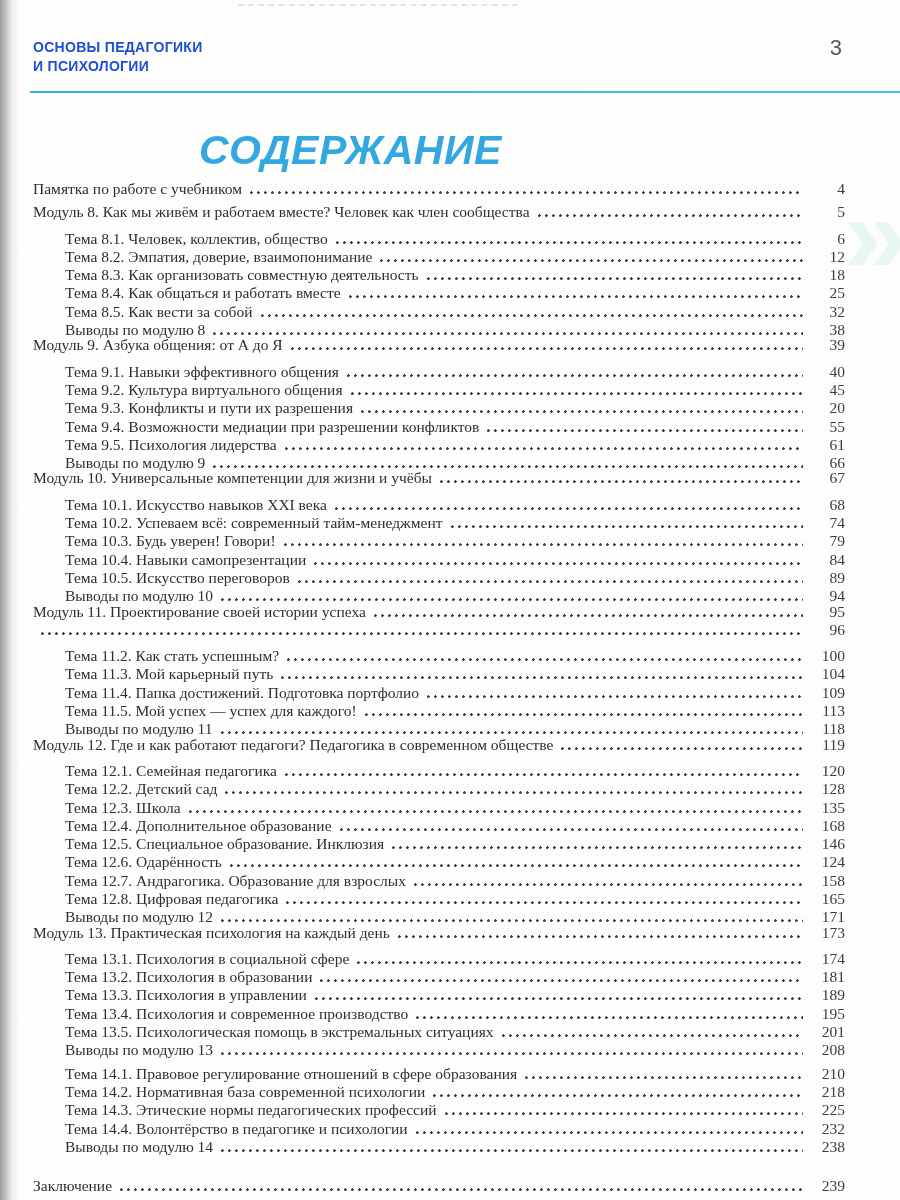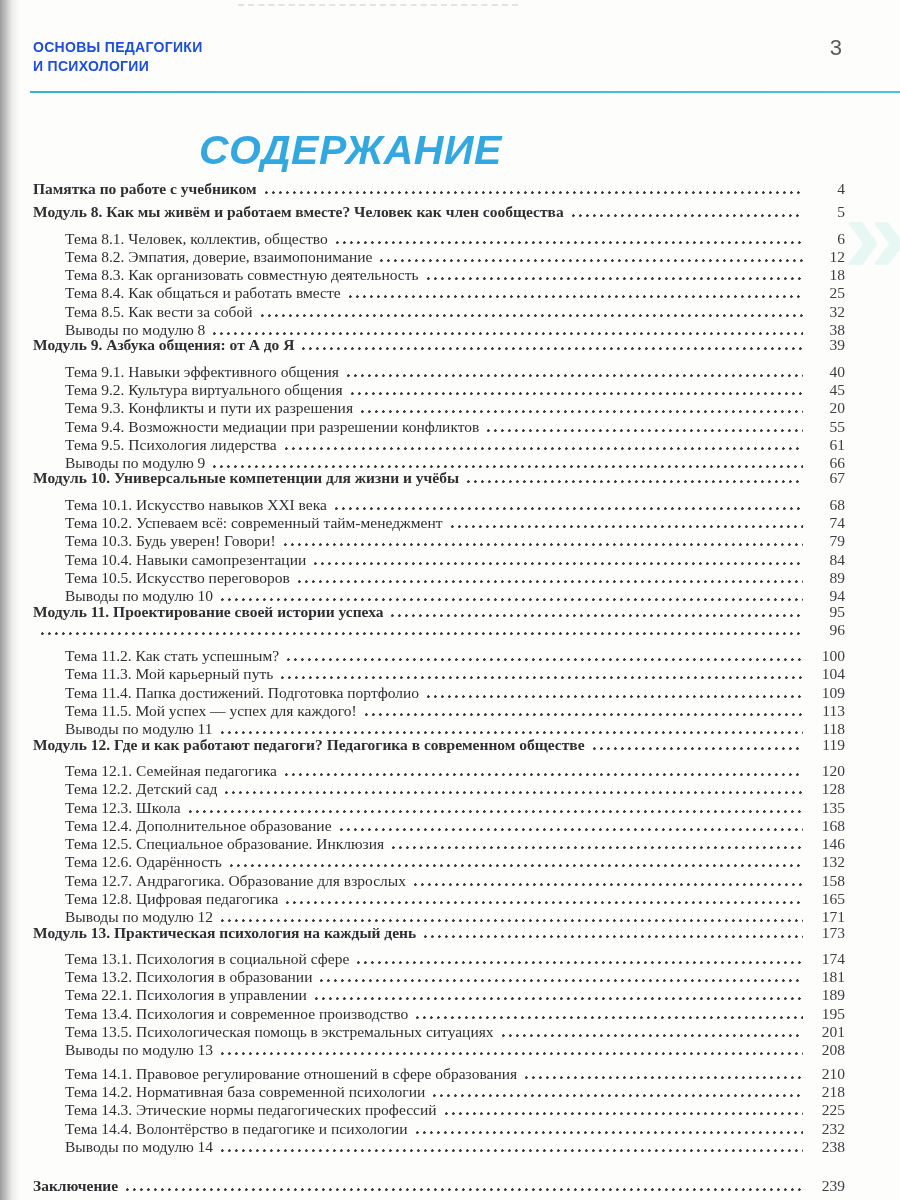--- a/index.html
+++ b/index.html
@@ -58,21 +58,21 @@
   }
   .toc-section{margin-top:5px;}
   .toc-section:first-child{margin-top:0;}
   .toc-section:last-child{margin-top:29px;}
   .toc-row{
     display:flex;align-items:baseline;
     height:18.3px;line-height:18.3px;
     white-space:nowrap;
   }
   .toc-row .lbl{flex:0 0 auto;}
-  .toc-row.bold .lbl{font-weight:bold;}
+  .toc-row.bold .lbl{font-weight:normal;}
   .toc-row.indent .lbl{padding-left:32px;margin-top:8px;}
   .toc-row .leader{
     flex:1 1 auto;align-self:baseline;height:3px;min-width:18px;
     margin:0 6px 0 8px;
     background-image:radial-gradient(circle at 1.4px 1.6px,#3f3f42 1.15px,rgba(0,0,0,0) 1.5px);
     background-size:7px 3px;background-repeat:repeat-x;background-position:0 100%;
   }
   .toc-row .pg{
     flex:0 0 36px;text-align:right;color:#3c3c41;
   }
@@ -276,21 +276,21 @@
         <span class="pg">168</span>
       </div>
       <div class="toc-row indent">
         <span class="lbl">Тема 12.5. Специальное образование. Инклюзия</span>
         <span class="leader"></span>
         <span class="pg">146</span>
       </div>
       <div class="toc-row indent">
         <span class="lbl">Тема 12.6. Одарённость</span>
         <span class="leader"></span>
-        <span class="pg">132</span>
+        <span class="pg">124</span>
       </div>
       <div class="toc-row indent">
         <span class="lbl">Тема 12.7. Андрагогика. Образование для взрослых</span>
         <span class="leader"></span>
         <span class="pg">158</span>
       </div>
       <div class="toc-row indent">
         <span class="lbl">Тема 12.8. Цифровая педагогика</span>
         <span class="leader"></span>
         <span class="pg">165</span>
@@ -311,21 +311,21 @@
         <span class="lbl">Тема 13.1. Психология в социальной сфере</span>
         <span class="leader"></span>
         <span class="pg">174</span>
       </div>
       <div class="toc-row indent">
         <span class="lbl">Тема 13.2. Психология в образовании</span>
         <span class="leader"></span>
         <span class="pg">181</span>
       </div>
       <div class="toc-row indent">
-        <span class="lbl">Тема 22.1. Психология в управлении</span>
+        <span class="lbl">Тема 13.3. Психология в управлении</span>
         <span class="leader"></span>
         <span class="pg">189</span>
       </div>
       <div class="toc-row indent">
         <span class="lbl">Тема 13.4. Психология и современное производство</span>
         <span class="leader"></span>
         <span class="pg">195</span>
       </div>
       <div class="toc-row indent">
         <span class="lbl">Тема 13.5. Психологическая помощь в экстремальных ситуациях</span>

